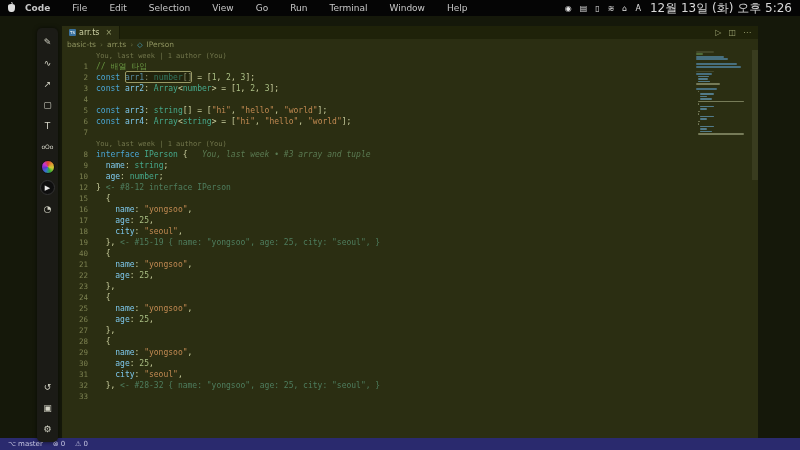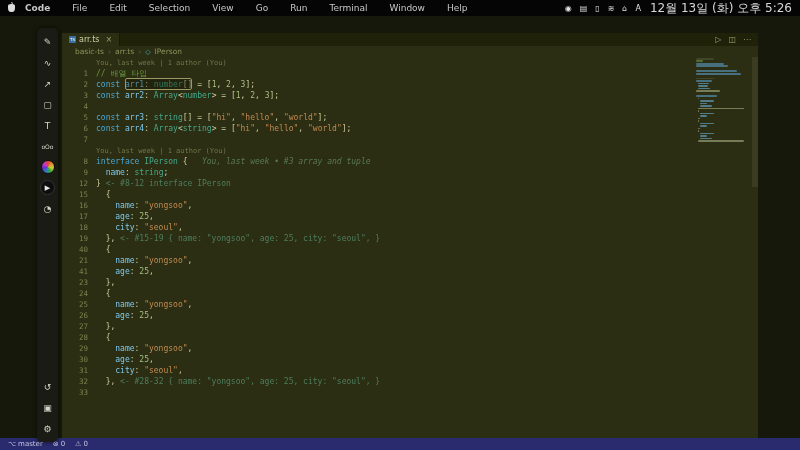--- a/index.html
+++ b/index.html
@@ -23,27 +23,27 @@
                 border-radius:5px;display:flex;flex-direction:column;align-items:center;gap:6px;
                 padding:6px 0;box-sizing:border-box;z-index:8;box-shadow:0 0 4px rgba(0,0,0,.6)}
   .tool{width:15px;height:15px;display:flex;align-items:center;justify-content:center;
         color:#d6d6c8;font-size:9px;flex:none;cursor:pointer}
   .tool.small{font-size:6px;letter-spacing:0}
   .tool.wheel{border-radius:50%;background:conic-gradient(#d43,#d93,#cc3,#3a3,#37c,#63c,#c3c,#d43);width:12px;height:12px;border:1px solid #111}
   .tool.play{border-radius:50%;background:#0e0e0e;color:#e8e8e8;font-size:7px;width:13px;height:13px;border:1px solid #333}
   .tool.gap{margin-top:auto}
 
   
-  .vsc-window{position:absolute;left:62px;top:33px;width:696px;height:412px;background:#2b2e12;z-index:2}
+  .vsc-window{position:absolute;left:62px;top:26px;width:696px;height:412px;background:#2b2e12;z-index:2}
   .tabbar{height:13px;background:#1f2209;display:flex;align-items:stretch;font-size:8px}
   .tab{display:flex;align-items:center;gap:3px;padding:0 7px;background:#2b2e12;color:#ccd0a4;border-right:1px solid #171a06}
   .tsicon{width:7px;height:7px;background:#39719e;color:#fff;font-size:4px;display:flex;align-items:center;justify-content:center;border-radius:1px;flex:none}
   .tab-close{color:#9aa070;margin-left:3px;font-size:8px}
   .editor-actions{margin-left:auto;display:flex;gap:7px;align-items:center;padding-right:7px;color:#9aa070;font-size:8px}
-  .breadcrumb{height:11px;display:flex;align-items:center;gap:4px;padding:0 13px;font-size:7.5px;color:#8d925e}
+  .breadcrumb{height:11px;display:flex;align-items:center;gap:4px;padding:0 5px;font-size:7.5px;color:#8d925e}
   .crumb{white-space:nowrap}
   .crumb-sep{opacity:.6}
   .iface-icon{color:#46a0b8;font-size:7px}
 
   
   .editor{position:absolute;top:24px;left:0;right:0;bottom:0;overflow:hidden}
   .row{display:flex;height:11px;line-height:11px;font-family:"DejaVu Sans Mono",monospace;font-size:8px;white-space:pre}
   .gut{width:26px;text-align:right;color:#7c8150;padding-right:8px;flex:none;font-size:7.5px}
   .code{position:relative;color:#ccd0a0}
   .lens-text{font-size:7px;color:#72764c}
@@ -143,29 +143,30 @@
         <div class="row"><span class="gut">1</span><span class="code"><span class="tk-cm">// 배열 타입</span></span></div>
         <div class="row"><span class="gut">2</span><span class="code"><span class="tk-kw">const </span><span class="tk-vr">arr1</span><span class="tk-pn">: </span><span class="tk-ty">number</span><span class="tk-pn">[]</span><span class="tk-pn"> = [</span><span class="tk-nm">1</span><span class="tk-pn">, </span><span class="tk-nm">2</span><span class="tk-pn">, </span><span class="tk-nm">3</span><span class="tk-pn">];</span><span class="anno-box" style="left: 6ch; width: 14ch;"></span></span></div>
         <div class="row"><span class="gut">3</span><span class="code"><span class="tk-kw">const </span><span class="tk-vr">arr2</span><span class="tk-pn">: </span><span class="tk-ty">Array</span><span class="tk-pn">&lt;</span><span class="tk-ty">number</span><span class="tk-pn">&gt;</span><span class="tk-pn"> = [</span><span class="tk-nm">1</span><span class="tk-pn">, </span><span class="tk-nm">2</span><span class="tk-pn">, </span><span class="tk-nm">3</span><span class="tk-pn">];</span></span></div>
         <div class="row"><span class="gut">4</span><span class="code"></span></div>
         <div class="row"><span class="gut">5</span><span class="code"><span class="tk-kw">const </span><span class="tk-vr">arr3</span><span class="tk-pn">: </span><span class="tk-ty">string</span><span class="tk-pn">[]</span><span class="tk-pn"> = [</span><span class="tk-st">"hi"</span><span class="tk-pn">, </span><span class="tk-st">"hello"</span><span class="tk-pn">, </span><span class="tk-st">"world"</span><span class="tk-pn">];</span></span></div>
         <div class="row"><span class="gut">6</span><span class="code"><span class="tk-kw">const </span><span class="tk-vr">arr4</span><span class="tk-pn">: </span><span class="tk-ty">Array</span><span class="tk-pn">&lt;</span><span class="tk-ty">string</span><span class="tk-pn">&gt;</span><span class="tk-pn"> = [</span><span class="tk-st">"hi"</span><span class="tk-pn">, </span><span class="tk-st">"hello"</span><span class="tk-pn">, </span><span class="tk-st">"world"</span><span class="tk-pn">];</span></span></div>
         <div class="row"><span class="gut">7</span><span class="code"></span></div>
         <div class="row"><span class="gut"></span><span class="code"><span class="lens-text">You, last week | 1 author (You)</span></span></div>
         <div class="row"><span class="gut">8</span><span class="code"><span class="tk-kw">interface </span><span class="tk-ty">IPerson</span><span class="tk-pn"> {</span><span class="ghost" style="margin-left: 3ch; font-style: italic;">You, last week • #3 array and tuple</span></span></div>
         <div class="row"><span class="gut">9</span><span class="code"><span class="tk-pn">  </span><span class="tk-vr">name</span><span class="tk-pn">: </span><span class="tk-ty">string</span><span class="tk-pn">;</span></span></div>
+        <div class="row"><span class="gut">10</span><span class="code"><span class="tk-pn">  </span><span class="tk-vr">age</span><span class="tk-pn">: </span><span class="tk-ty">number</span><span class="tk-pn">;</span></span></div>
         <div class="row"><span class="gut">12</span><span class="code"><span class="tk-pn">} </span><span class="tk-hint">&lt;- #8-12 interface IPerson</span></span></div>
         <div class="row"><span class="gut">15</span><span class="code"><span class="tk-pn">  {</span></span></div>
         <div class="row"><span class="gut">16</span><span class="code"><span class="tk-pn">    </span><span class="tk-vr">name</span><span class="tk-pn">: </span><span class="tk-st">"yongsoo"</span><span class="tk-pn">,</span></span></div>
         <div class="row"><span class="gut">17</span><span class="code"><span class="tk-pn">    </span><span class="tk-vr">age</span><span class="tk-pn">: </span><span class="tk-nm">25</span><span class="tk-pn">,</span></span></div>
         <div class="row"><span class="gut">18</span><span class="code"><span class="tk-pn">    </span><span class="tk-vr">city</span><span class="tk-pn">: </span><span class="tk-st">"seoul"</span><span class="tk-pn">,</span></span></div>
         <div class="row"><span class="gut">19</span><span class="code"><span class="tk-pn">  }, </span><span class="tk-hint">&lt;- #15-19 { name: "yongsoo", age: 25, city: "seoul", }</span></span></div>
         <div class="row"><span class="gut">40</span><span class="code"><span class="tk-pn">  {</span></span></div>
         <div class="row"><span class="gut">21</span><span class="code"><span class="tk-pn">    </span><span class="tk-vr">name</span><span class="tk-pn">: </span><span class="tk-st">"yongsoo"</span><span class="tk-pn">,</span></span></div>
-        <div class="row"><span class="gut">41</span><span class="code"><span class="tk-pn">    </span><span class="tk-vr">age</span><span class="tk-pn">: </span><span class="tk-nm">25</span><span class="tk-pn">,</span></span></div>
+        <div class="row"><span class="gut">22</span><span class="code"><span class="tk-pn">    </span><span class="tk-vr">age</span><span class="tk-pn">: </span><span class="tk-nm">25</span><span class="tk-pn">,</span></span></div>
         <div class="row"><span class="gut">23</span><span class="code"><span class="tk-pn">  },</span></span></div>
         <div class="row"><span class="gut">24</span><span class="code"><span class="tk-pn">  {</span></span></div>
         <div class="row"><span class="gut">25</span><span class="code"><span class="tk-pn">    </span><span class="tk-vr">name</span><span class="tk-pn">: </span><span class="tk-st">"yongsoo"</span><span class="tk-pn">,</span></span></div>
         <div class="row"><span class="gut">26</span><span class="code"><span class="tk-pn">    </span><span class="tk-vr">age</span><span class="tk-pn">: </span><span class="tk-nm">25</span><span class="tk-pn">,</span></span></div>
         <div class="row"><span class="gut">27</span><span class="code"><span class="tk-pn">  },</span></span></div>
         <div class="row"><span class="gut">28</span><span class="code"><span class="tk-pn">  {</span></span></div>
         <div class="row"><span class="gut">29</span><span class="code"><span class="tk-pn">    </span><span class="tk-vr">name</span><span class="tk-pn">: </span><span class="tk-st">"yongsoo"</span><span class="tk-pn">,</span></span></div>
         <div class="row"><span class="gut">30</span><span class="code"><span class="tk-pn">    </span><span class="tk-vr">age</span><span class="tk-pn">: </span><span class="tk-nm">25</span><span class="tk-pn">,</span></span></div>
         <div class="row"><span class="gut">31</span><span class="code"><span class="tk-pn">    </span><span class="tk-vr">city</span><span class="tk-pn">: </span><span class="tk-st">"seoul"</span><span class="tk-pn">,</span></span></div>
         <div class="row"><span class="gut">32</span><span class="code"><span class="tk-pn">  }, </span><span class="tk-hint">&lt;- #28-32 { name: "yongsoo", age: 25, city: "seoul", }</span></span></div>

